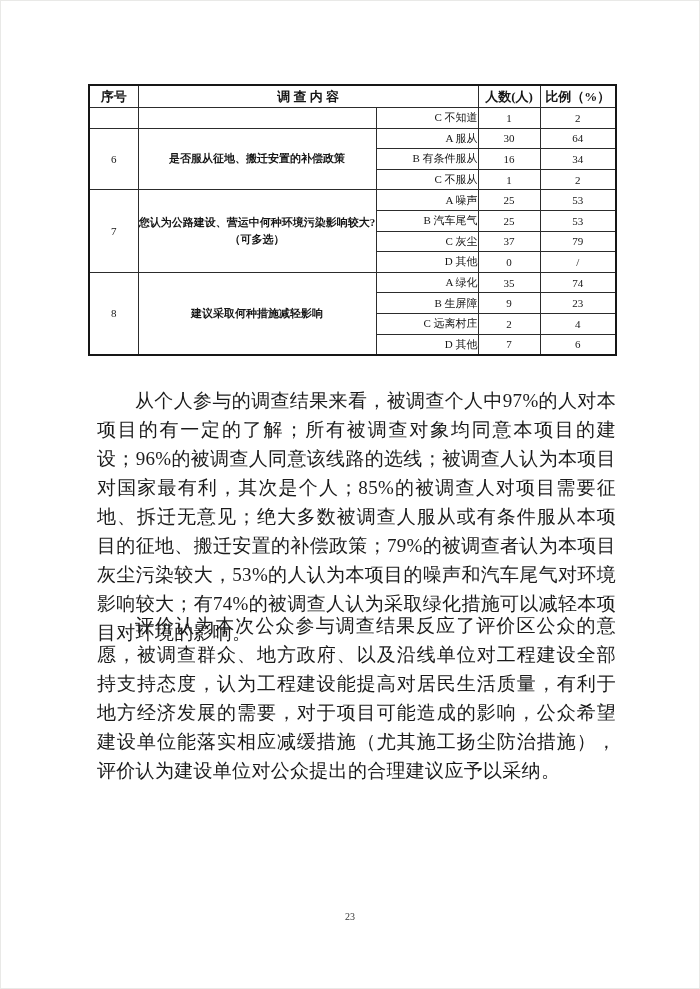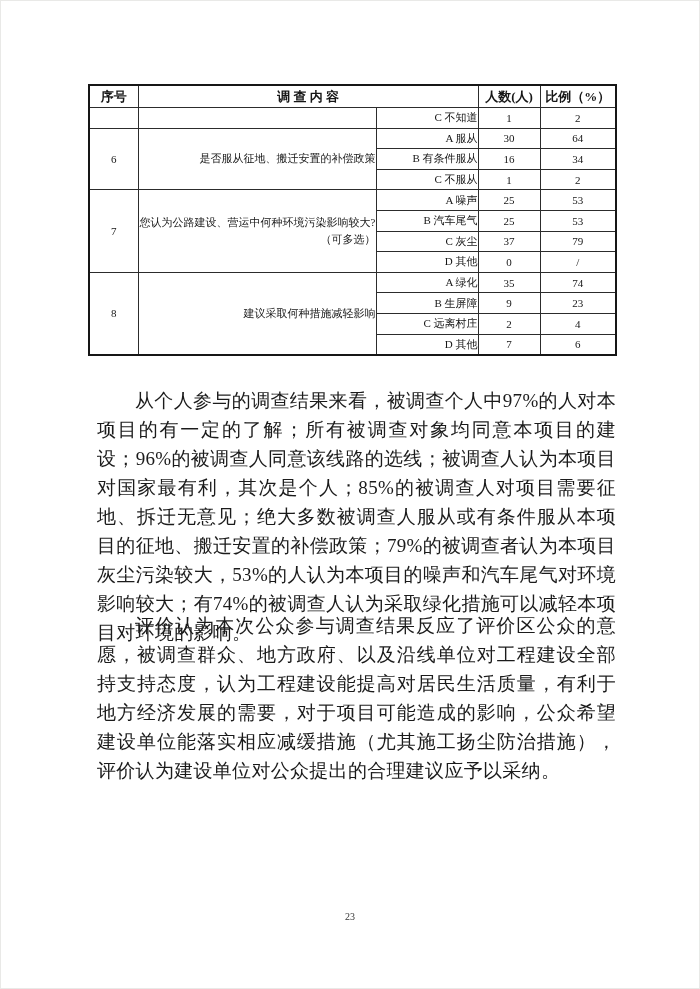--- a/index.html
+++ b/index.html
@@ -43,24 +43,25 @@
   table.survey thead th {
     height: 21px;
     font-weight: bold;
     font-size: 13px;
     text-align: center;
   }
   table.survey tbody td { height: 19.6px; }
 
   td.cell-center { text-align: center; }
   td.cell-question {
-    text-align: right;
+    text-align: center;
     padding: 2px 4px 2px 11px;
     line-height: 17px;
     white-space: pre-line;
+    font-weight: bold;
   }
   td.cell-option {
     text-align: right;
     padding-left: 8px;
   }
 
   
   .para {
     position: absolute;
     left: 97px;

